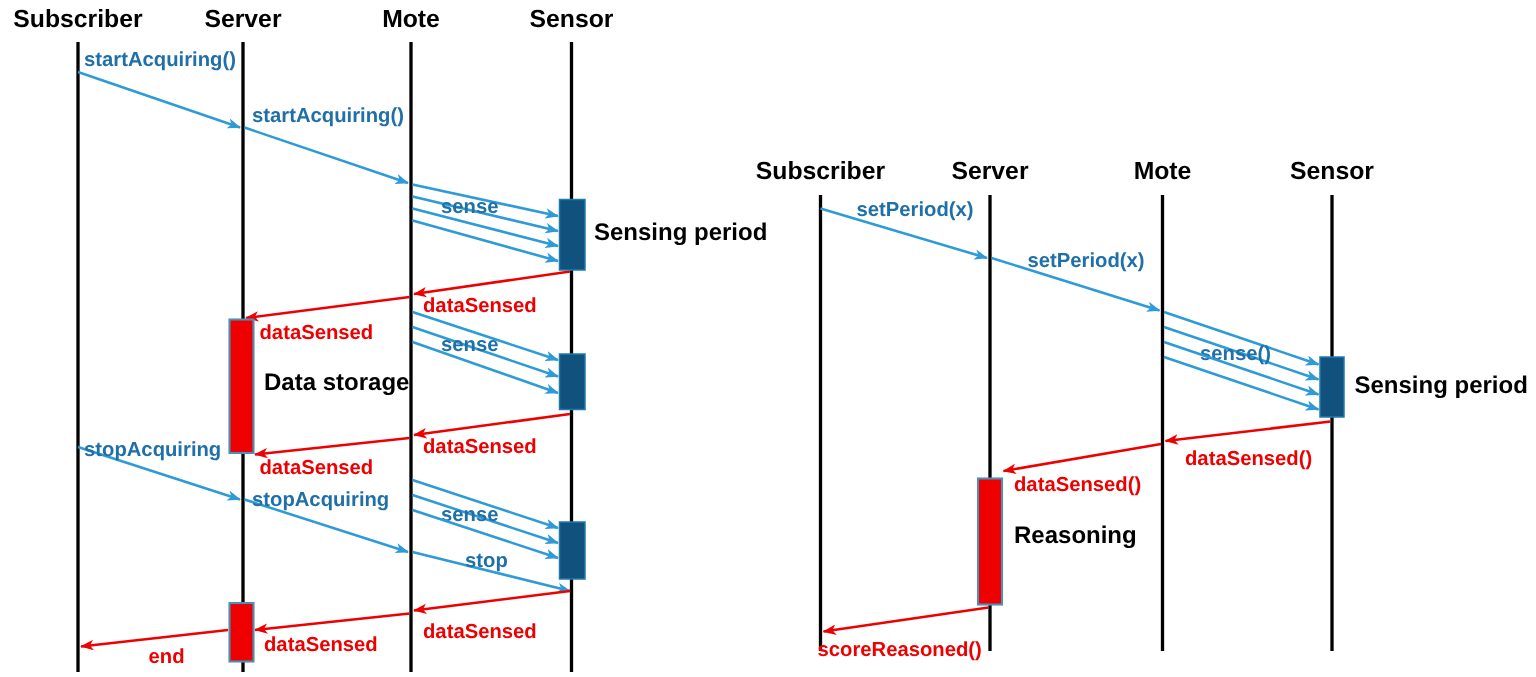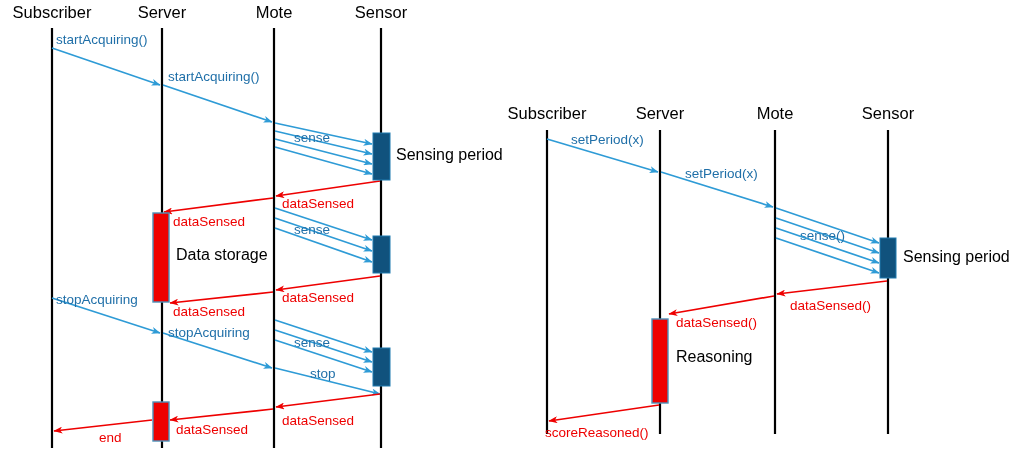--- a/index.html
+++ b/index.html
@@ -11,20 +11,21 @@
   body {
     width: 1024px;
     height: 451px;
     overflow: hidden;
     font-family: "Liberation Sans", sans-serif;
   }
   #diagram-root {
     position: relative;
     width: 1024px;
     height: 451px;
+    font-weight: bold;
   }
   svg#sequence-canvas {
     display: block;
     width: 1024px;
     height: 451px;
   }
   .lifeline-head-label {
     font-family: "Liberation Sans", sans-serif;
     font-size: 16.5px;
     fill: #000000;

